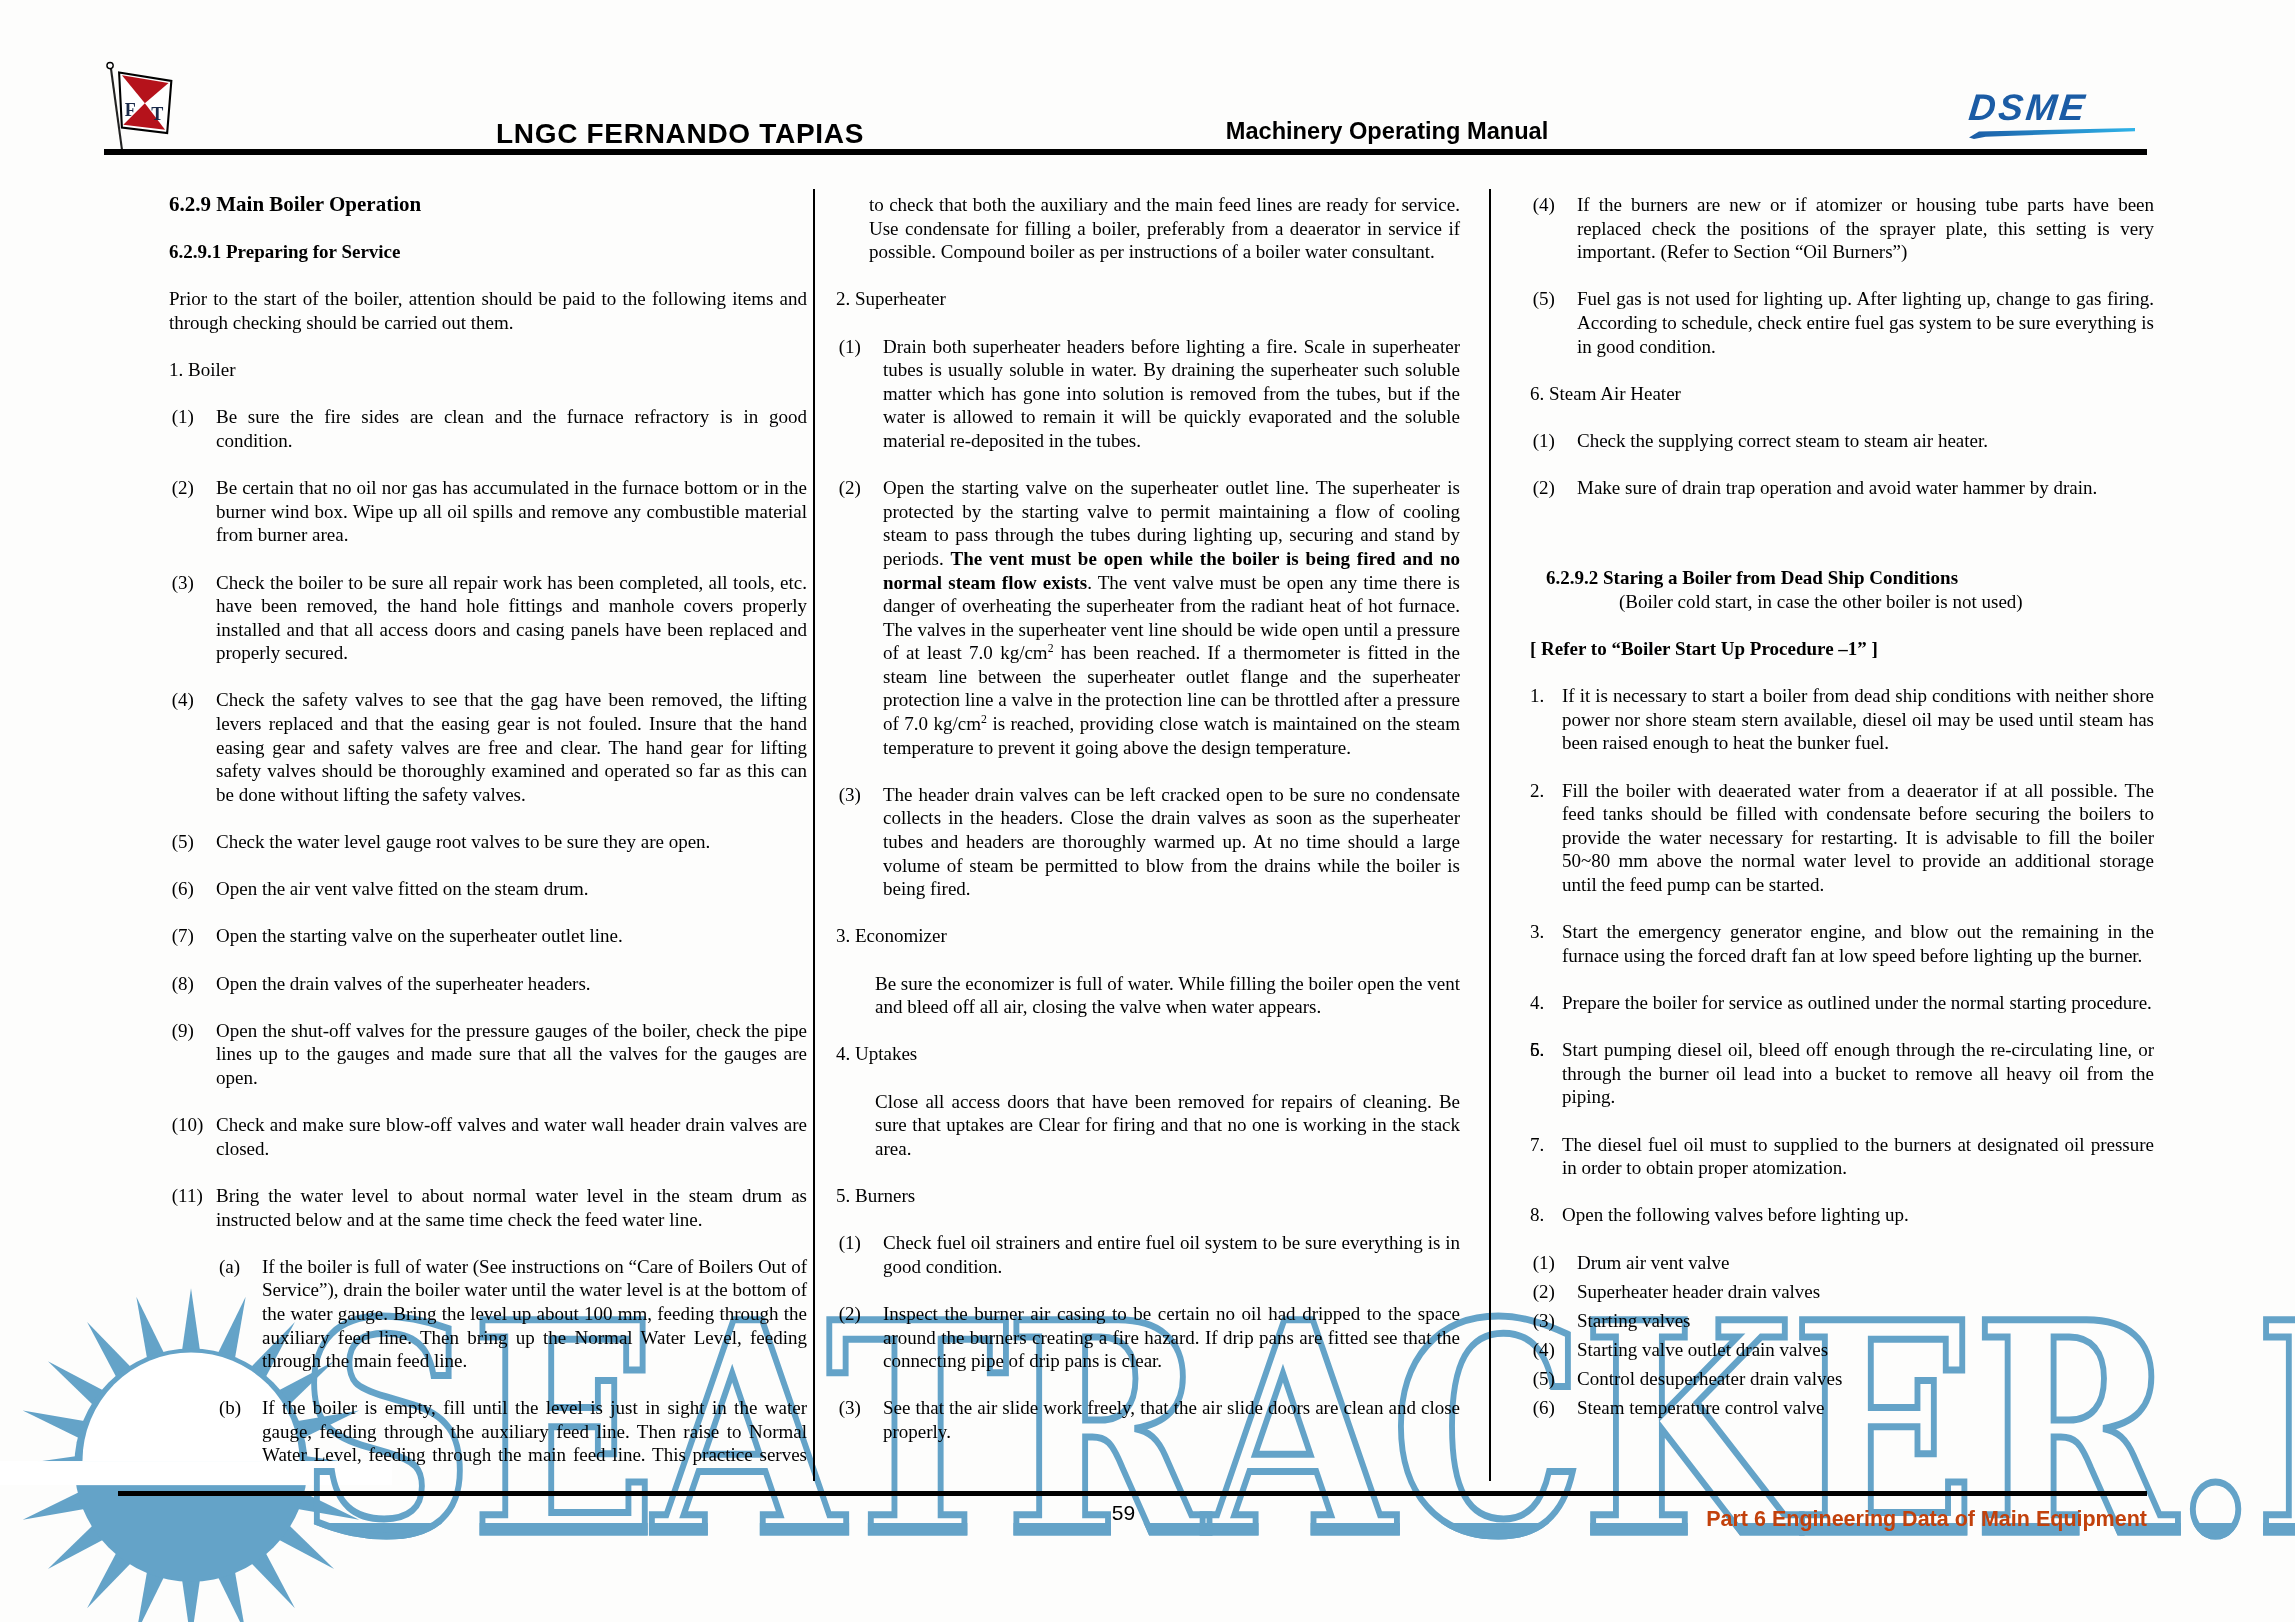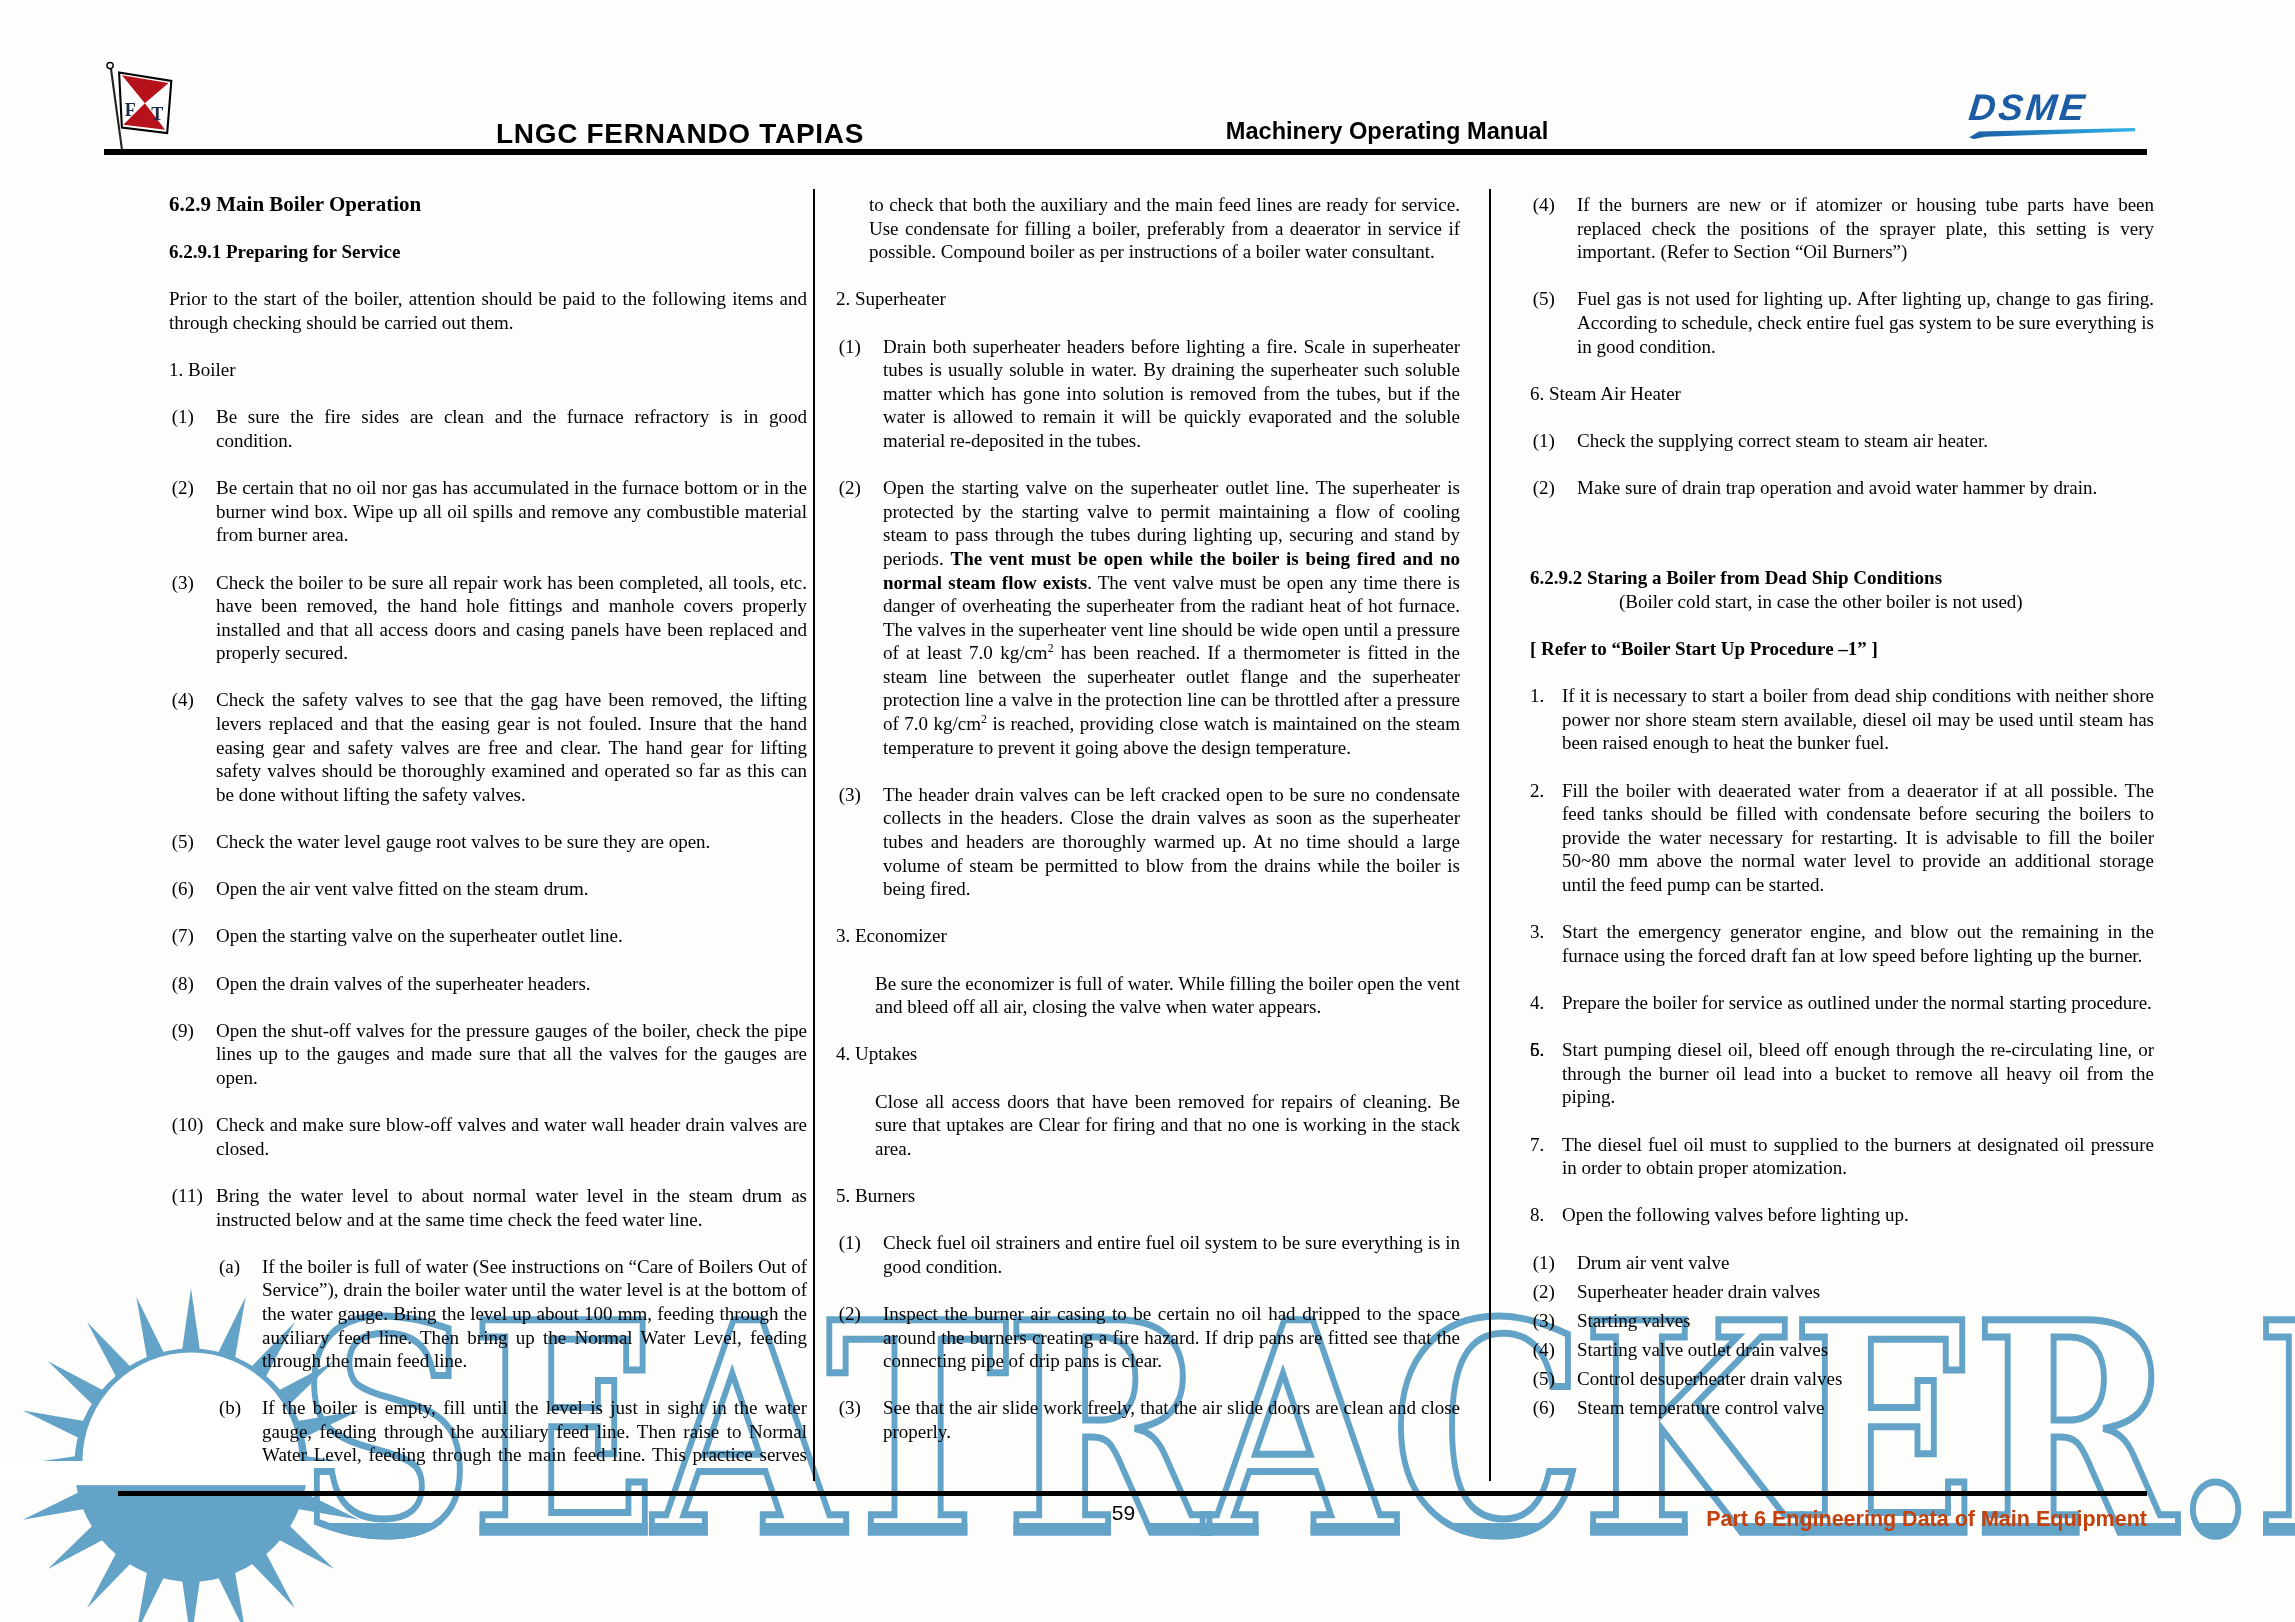--- a/index.html
+++ b/index.html
@@ -56,21 +56,21 @@
   
   #flag-svg{position:absolute;left:101px;top:60px;}
   
   .col{position:absolute;top:193px;font-size:19px;line-height:23.6px;text-align:justify;}
   #col1{left:149px;width:638px;margin-left:20px;}
   #col2{left:836px;width:624px;}
   #col3{left:1530px;width:624px;}
   .blk{margin-bottom:23.6px;position:relative;}
   .h1{font-weight:bold;font-size:21px;text-align:left;}
   .h2{font-weight:bold;text-align:left;}
-  .mb0{margin-bottom:0;}
+  .mb0{margin-bottom:0;margin-left:16px;}
   .item{padding-left:47px;}
   .item>.mark{position:absolute;left:2.8px;}
   .sub{margin-left:50px;padding-left:43px;}
   .sub>.mark{position:absolute;left:0;}
   .nitem{padding-left:32px;}
   .nitem>.mark{position:absolute;left:0;}
   .tight{margin-bottom:5.5px;padding-left:47px;text-align:left;}
   .tight>.mark{position:absolute;left:2.8px;}
   .cont{padding-left:33px;}
   .ind{padding-left:39px;}

